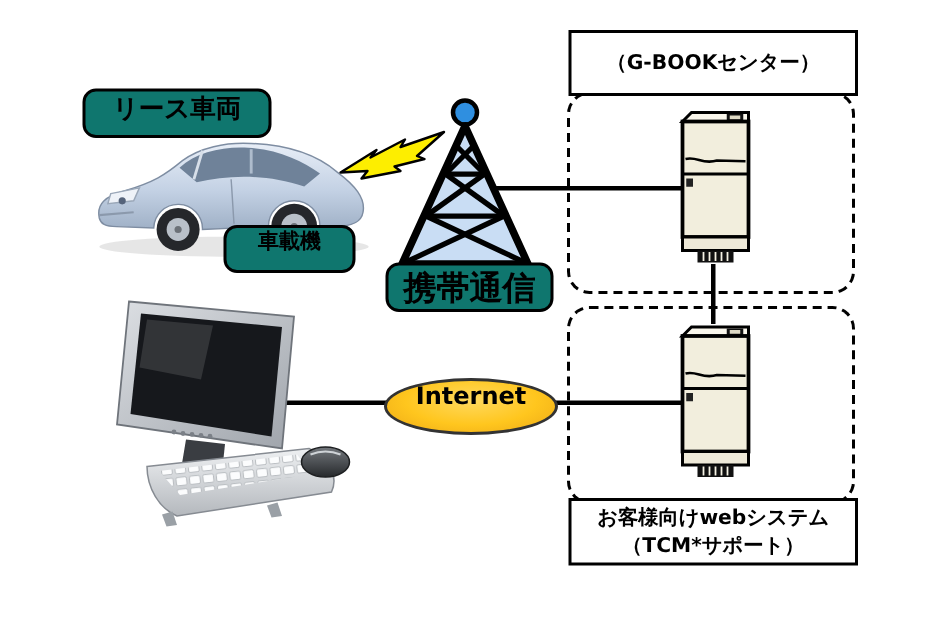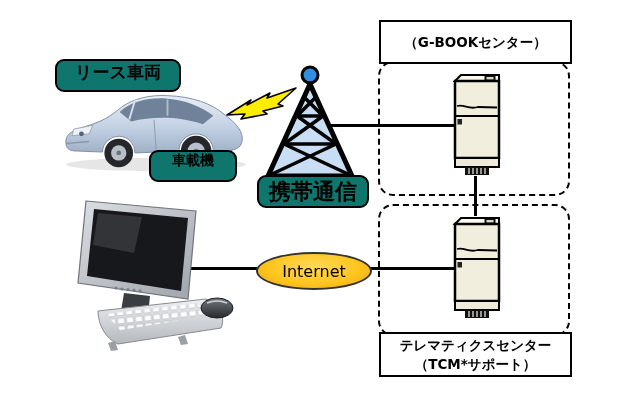--- a/index.html
+++ b/index.html
@@ -17,22 +17,22 @@
     display:flex;flex-direction:column;align-items:center;justify-content:center;
     font-weight:bold;font-size:13.5px;line-height:1.4;text-align:center;z-index:5;white-space:nowrap;
   }
   .dashed-box{
     position:absolute;border:2px dashed #000;border-radius:15px;background:transparent;z-index:1;
   }
   .conn{position:absolute;background:#000;z-index:2;}
   .ellipse{
     position:absolute;border-radius:50%;
     background:radial-gradient(ellipse at 50% 38%, #ffd95e 0%, #ffc61e 55%, #eca816 100%);
-    border:2px solid #333;display:flex;align-items:center;justify-content:center;
-    font-weight:normal;font-size:16px;z-index:7;
+    border:2px solid #333;display:flex;align-items:flex-start;justify-content:center;
+    font-weight:bold;font-size:16px;z-index:7;
   }
   svg{position:absolute;overflow:visible;}
 </style>
 </head>
 <body>
 
 <div id="stage">
 
   <div class="conn" style="left:328px;top:124px;width:127px;height:3px;"></div>
   <div class="conn" style="left:180px;top:267px;width:80px;height:3px;"></div>
@@ -183,17 +183,17 @@
     <g stroke="#f5f2e4" stroke-width="1.2">
       <line x1="17" y1="96" x2="17" y2="102"></line>
         <line x1="21" y1="96" x2="21" y2="102"></line>
       <line x1="25" y1="96" x2="25" y2="102"></line>
         <line x1="29" y1="96" x2="29" y2="102"></line>
       <line x1="33" y1="96" x2="33" y2="102"></line>
     </g>
   </svg>
 
   <div class="title-box" style="left:379px;top:332px;width:189px;height:41px;">
-    <span>テレマティクスセンター</span>
+    <span>お客様向けwebシステム</span>
     <span>（TCM*サポート）</span>
   </div>
 
 </div>
 
 </body></html>

